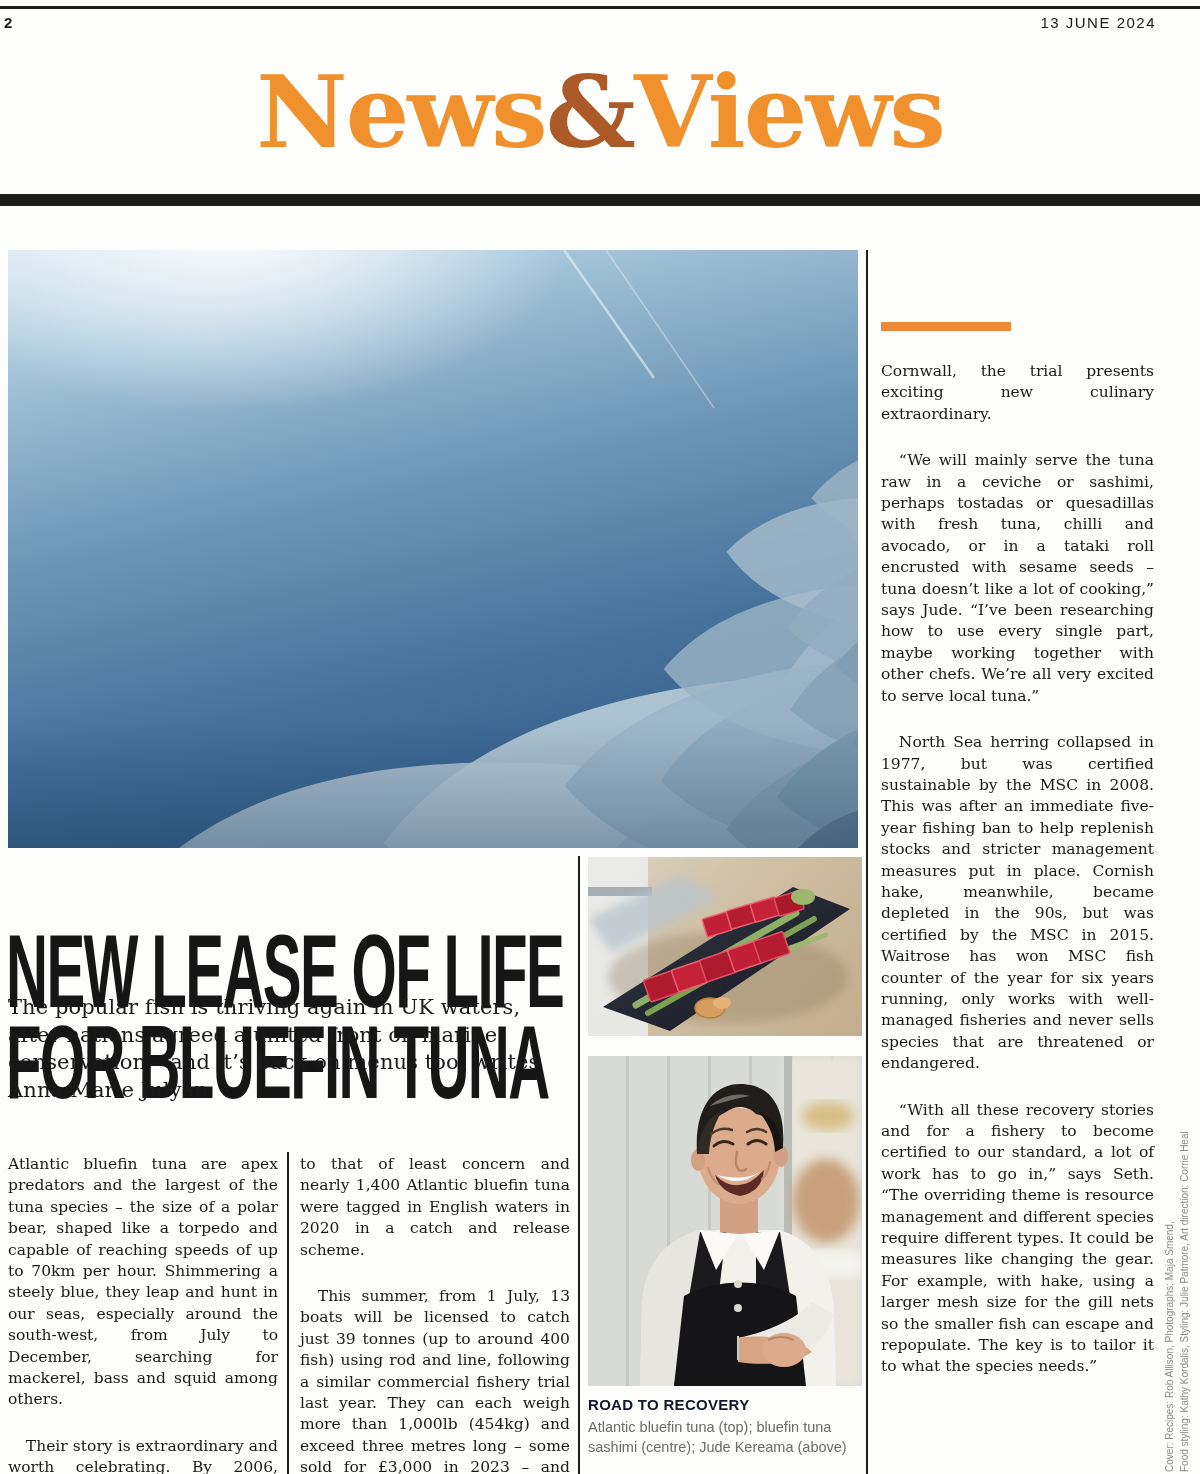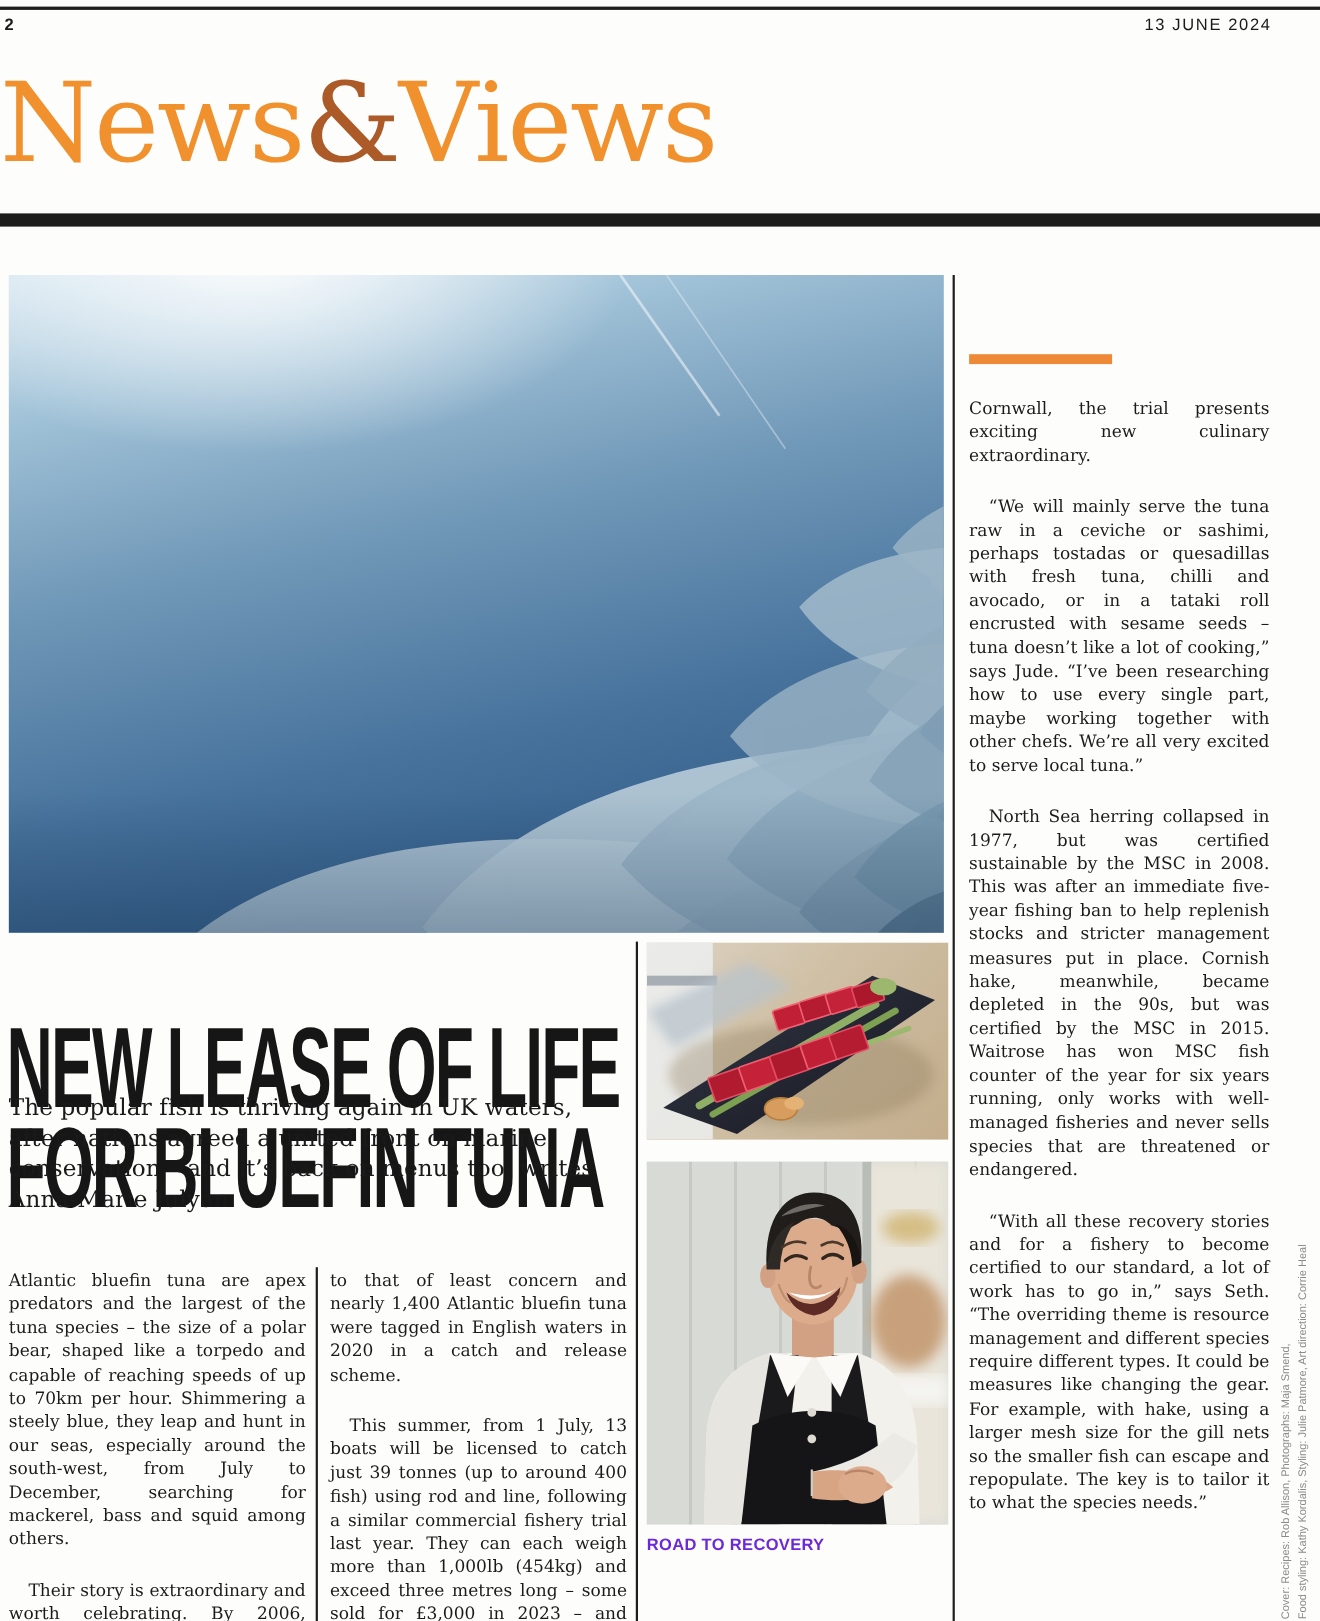--- a/index.html
+++ b/index.html
@@ -4,22 +4,22 @@
 <style>
   html,body{margin:0;padding:0;background:#ffffff;}
   .page{position:relative;width:1200px;height:1474px;background:#fdfdfc;overflow:hidden;
         font-family:"DejaVu Serif", serif;color:#1a1a1a;}
   .rule-thin{position:absolute;left:0;top:6px;width:1200px;height:3px;background:#1d1d1b;}
   .rule-thick{position:absolute;left:0;top:194px;width:1200px;height:12px;background:#1d1d1b;}
   .pageno{position:absolute;left:4px;top:14px;font-family:"Liberation Sans",sans-serif;
           font-weight:700;font-size:15px;letter-spacing:.5px;}
   .dateline{position:absolute;right:44px;top:14px;font-family:"Liberation Sans",sans-serif;
           font-weight:400;font-size:15px;letter-spacing:1.5px;}
-  .masthead{position:absolute;left:0;top:62px;width:1200px;text-align:left;
-          font-family:"DejaVu Serif",serif;font-weight:400;font-size:100px;line-height:1;
+  .masthead{position:absolute;left:0;top:62px;width:1200px;text-align:center;
+          font-family:"DejaVu Serif",serif;font-weight:700;font-size:100px;line-height:1;
           letter-spacing:-2px;}
   .masthead .mh-o{color:#F0912D;}
   .masthead .mh-a{color:#AC5A28;}
 
   
   .main-photo{position:absolute;left:8px;top:250px;width:850px;height:598px;overflow:hidden;
       background:
         radial-gradient(ellipse 560px 300px at 26% -4%, rgba(255,255,255,.95) 0%, rgba(255,255,255,.45) 34%, rgba(255,255,255,0) 62%),
         linear-gradient(168deg,#cfe2ee 0%,#a3c4d9 16%,#6f97b7 40%,#47729c 66%,#35618c 84%,#2e5783 100%);}
   .main-photo svg{position:absolute;left:0;top:0;}
@@ -52,21 +52,21 @@
 
   
   .figure{position:absolute;left:588px;overflow:hidden;}
   .fig-sashimi{top:857px;width:274px;height:179px;
       background:linear-gradient(130deg,#ddd4c6 0%,#cfbfa4 45%,#c3ad8c 100%);}
   .fig-chef{top:1056px;width:274px;height:330px;
       background:repeating-linear-gradient(90deg,#d8dad6 0 38px,#c6c9c4 38px 41px);}
   .figure svg{position:absolute;left:0;top:0;}
   .caption{position:absolute;left:588px;top:1396px;width:280px;
       font-family:"Liberation Sans",sans-serif;}
-  .caption .cap-title{font-weight:700;font-size:15px;color:#6d28d9;letter-spacing:.3px;margin-bottom:4px;}
+  .caption .cap-title{font-weight:700;font-size:15px;color:#0f172a;letter-spacing:.3px;margin-bottom:4px;}
   .caption .cap-text{font-size:14.5px;line-height:1.38;color:#6b6b6b;}
 
   
   .credits{position:absolute;left:1162px;top:1472px;width:330px;
       transform:rotate(-90deg);transform-origin:0 0;
       font-family:"Liberation Sans",sans-serif;font-size:10px;line-height:1.5;color:#8a8a8a;white-space:nowrap;}
 </style>
 </head>
 <body>
 
@@ -263,20 +263,21 @@
       <path d="M246 258 C 238 286 218 300 188 304 L 150 304 L 150 282 C 180 276 210 262 224 246 Z" fill="#eceae4"></path>
       <path d="M150 282 L 150 306 C 176 310 206 308 224 296 C 210 282 176 278 150 282 Z" fill="#d8a584"></path>
       <ellipse cx="196" cy="294" rx="22" ry="17" fill="#dcab8b"></ellipse>
       <path d="M180 284 q 12 -6 26 0" stroke="#b9856a" stroke-width="2" fill="none"></path>
       <path d="M150 304 l 0 -24" stroke="#cfcdc6" stroke-width="2"></path>
     </svg>
   </figure>
 
   <div class="caption">
     <div class="cap-title">ROAD TO RECOVERY</div>
+    <div class="cap-text">Atlantic bluefin tuna (top); bluefin tuna sashimi (centre); Jude Kereama (above)</div>
   </div>
 
   <div class="credits">
     <div>Cover: Recipes: Rob Allison, Photographs: Maja Smend,</div>
     <div>Food styling: Kathy Kordalis, Styling: Julie Patmore, Art direction: Corrie Heal</div>
   </div>
 
 </div>
 
 </body></html>

